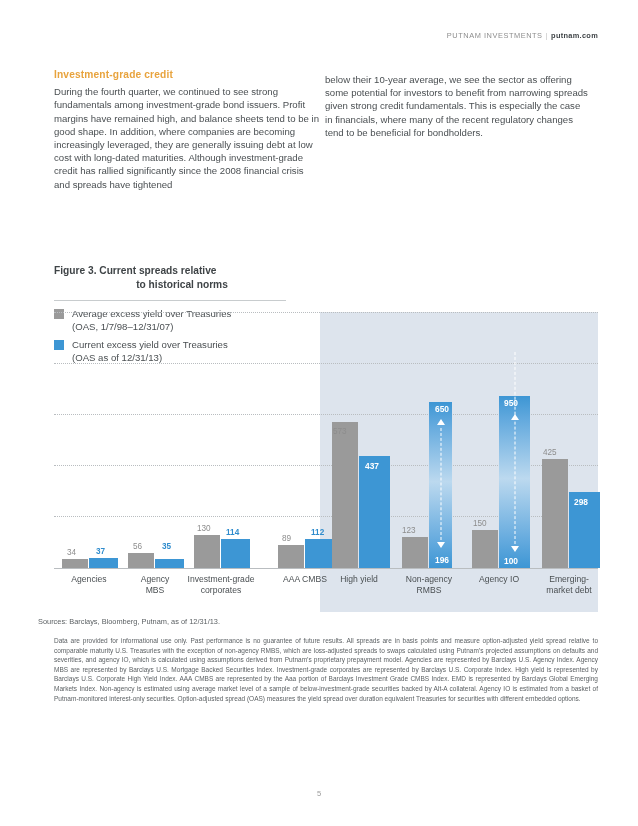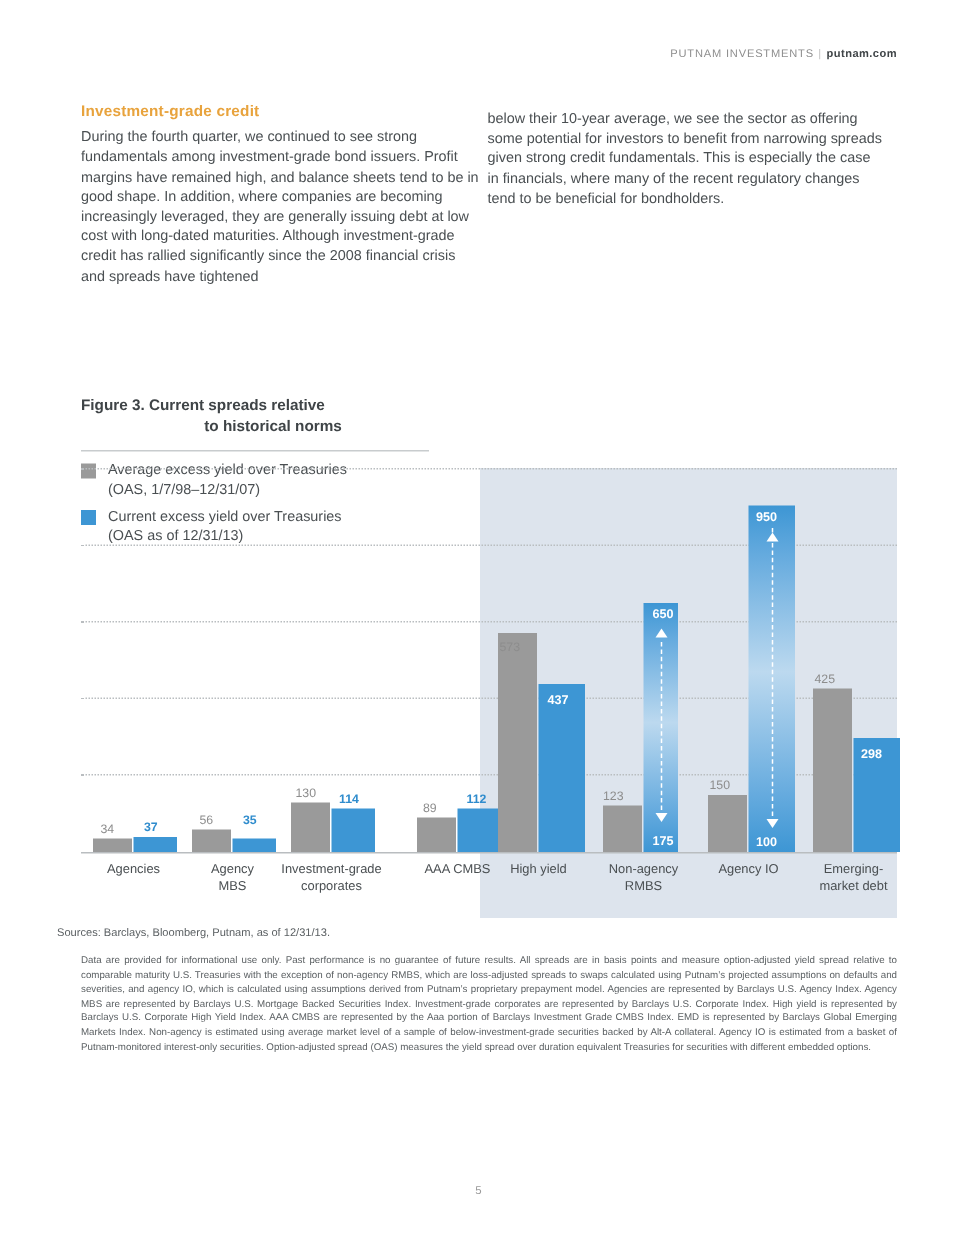--- a/index.html
+++ b/index.html
@@ -165,29 +165,29 @@
     </div>
 
     <div class="grp" style="left:342px;width:66px;">
       <div class="bar bar-gray" style="left:6px;width:26px;height:31px;"></div>
       <div class="vlab vlab-gray" style="left:6px;bottom:33px;">123</div>
       <div class="bar bar-range" style="left:33px;width:23px;height:166px;">
         <div class="arrw" style="bottom:28px;height:112px;"></div>
         <div class="tri tri-up" style="top:17px;"></div>
         <div class="tri tri-dn" style="bottom:20px;"></div>
         <div class="vlab vlab-in" style="left:6px;top:2px;">650</div>
-        <div class="vlab vlab-in" style="left:6px;bottom:3px;">175</div>
+        <div class="vlab vlab-in" style="left:6px;bottom:3px;">196</div>
       </div>
       <div class="cat" style="left:0;width:66px;">Non-agency<br>RMBS</div>
     </div>
 
     <div class="grp" style="left:412px;width:66px;">
       <div class="bar bar-gray" style="left:6px;width:26px;height:38px;"></div>
       <div class="vlab vlab-gray" style="left:7px;bottom:40px;">150</div>
-      <div class="bar bar-range" style="left:33px;width:31px;height:231px;">
+      <div class="bar bar-range" style="left:33px;width:31px;height:172px;">
         <div class="arrw" style="bottom:24px;height:192px;"></div>
         <div class="tri tri-up" style="top:18px;"></div>
         <div class="tri tri-dn" style="bottom:16px;"></div>
         <div class="vlab vlab-in" style="left:5px;top:2px;">950</div>
         <div class="vlab vlab-in" style="left:5px;bottom:2px;">100</div>
       </div>
       <div class="cat" style="left:0;width:66px;">Agency IO</div>
     </div>
 
     <div class="grp" style="left:482px;width:66px;">

